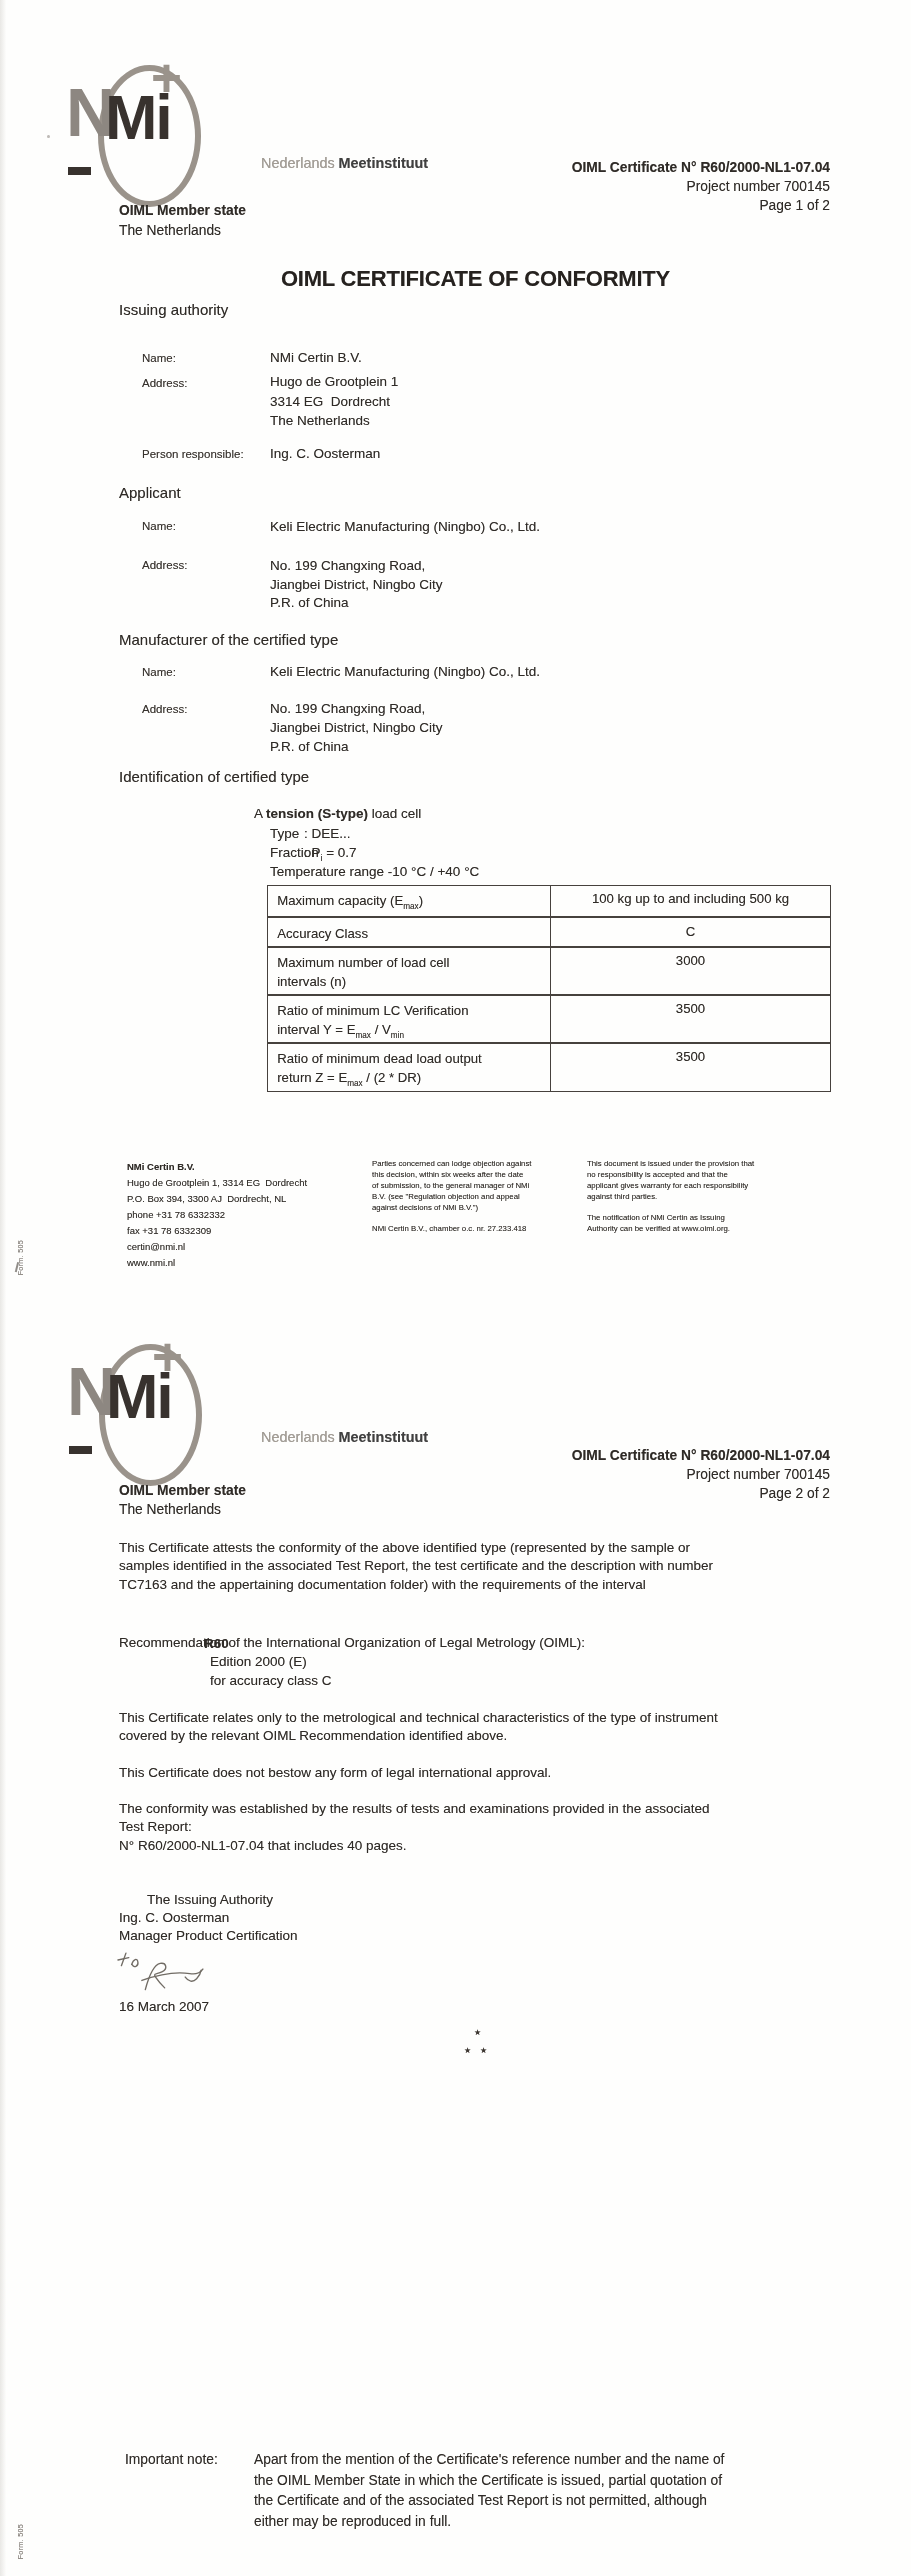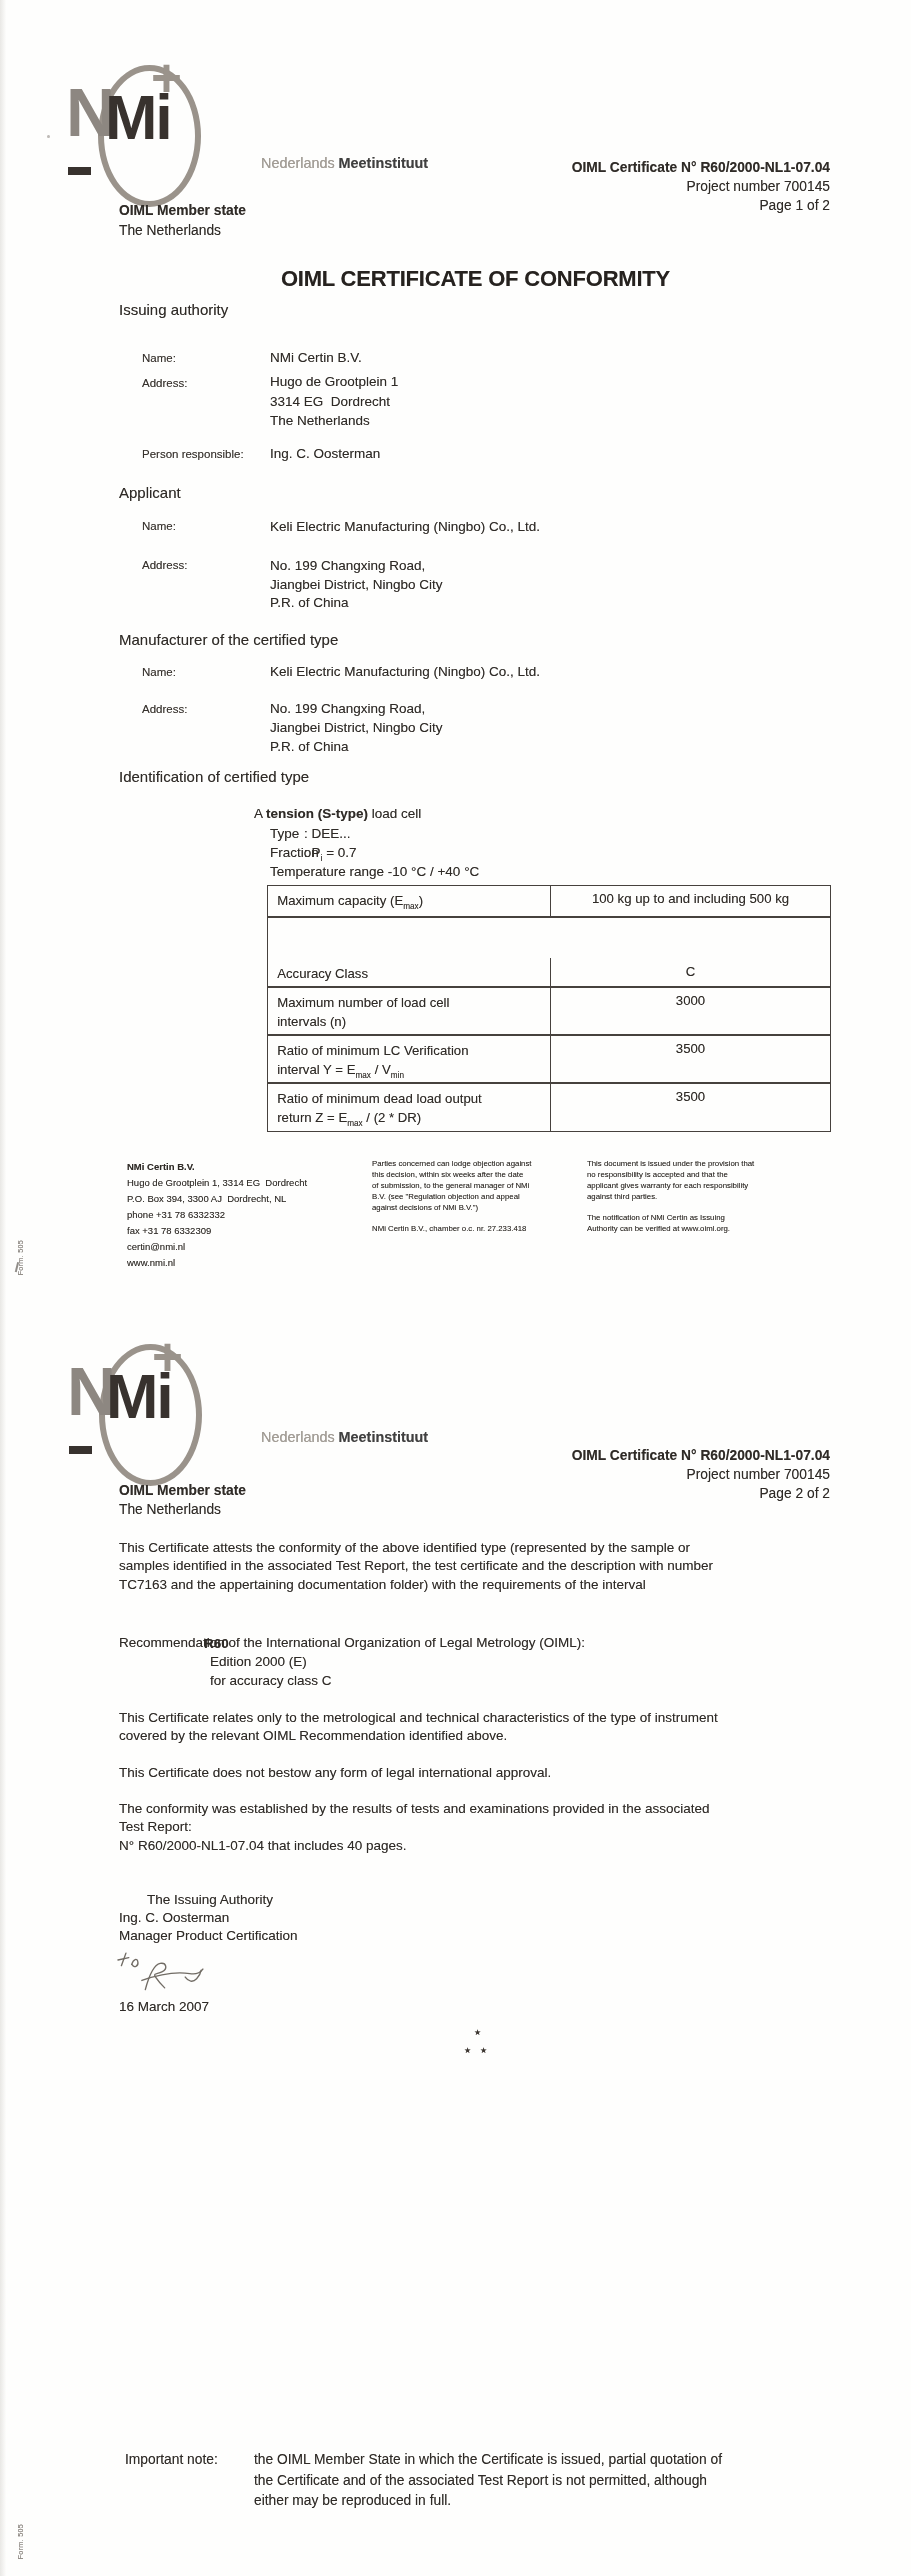--- a/index.html
+++ b/index.html
@@ -96,21 +96,21 @@
     <div class="abs t val" style="left:254px;top:806px;"><span>A </span><span class="b">tension (S-type)</span><span> load cell</span></div>
     <div class="abs t val" style="left:270px;top:826px;"><span style="display:inline-block;width:34px;">Type</span><span>: DEE...</span></div>
     <div class="abs t val" style="left:270px;top:845px;"><span style="display:inline-block;width:34px;">Fraction</span><span>: P</span><sub>i</sub><span> = 0.7</span></div>
     <div class="abs t val" style="left:270px;top:864px;">Temperature range -10 °C / +40 °C</div>
 
     <div class="abs spec">
       <div class="row" style="height:32px;">
         <div class="cl t"><span>Maximum capacity (E</span><sub>max</sub><span>)</span></div>
         <div class="cr t">100 kg up to and including 500 kg</div>
       </div>
-      <div class="row" style="height:30px;margin-top:40px;">
+      <div class="row" style="height:30px;">
         <div class="cl t" style="padding-top:6.3px;">Accuracy Class</div>
         <div class="cr t" style="padding-top:6.3px;">C</div>
       </div>
       <div class="row" style="height:48px;">
         <div class="cl t"><span>Maximum number of load cell</span><br><span>intervals (n)</span></div>
         <div class="cr t">3000</div>
       </div>
       <div class="row" style="height:48px;">
         <div class="cl t"><span>Ratio of minimum LC Verification</span><br><span>interval Y = E</span><sub>max</sub><span> / V</span><sub>min</sub></div>
         <div class="cr t">3500</div>
@@ -203,20 +203,21 @@
     </svg>
 
     <div class="abs t val" style="left:119px;top:1999px;">16 March 2007</div>
 
     <div class="abs t star" style="left:474px;top:2028px;">★</div>
     <div class="abs t star" style="left:464px;top:2046px;">★</div>
     <div class="abs t star" style="left:480px;top:2046px;">★</div>
 
     <div class="abs t note" style="left:125px;top:2450px;">Important note:</div>
     <div class="abs note" style="left:254px;top:2450px;">
+      <div class="t">Apart from the mention of the Certificate's reference number and the name of</div>
       <div class="t">the OIML Member State in which the Certificate is issued, partial quotation of</div>
       <div class="t">the Certificate and of the associated Test Report is not permitted, although</div>
       <div class="t">either may be reproduced in full.</div>
     </div>
 
     <div class="abs formlabel t" style="left:-11px;top:2537px;">Form. 505</div>
   </div>
 </div>
 
 

